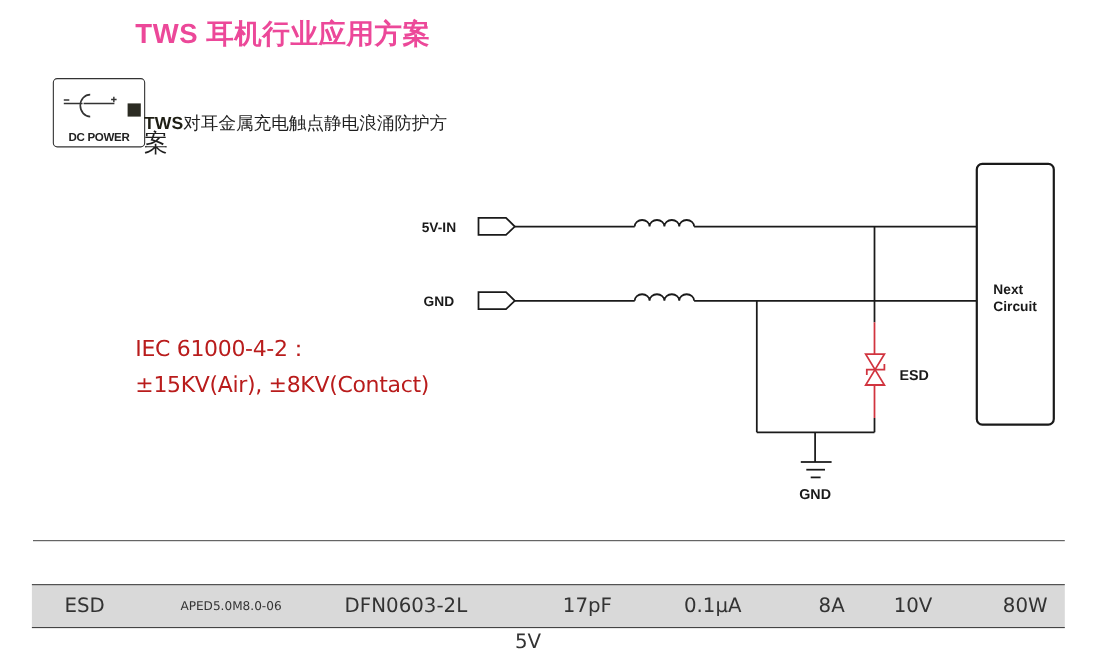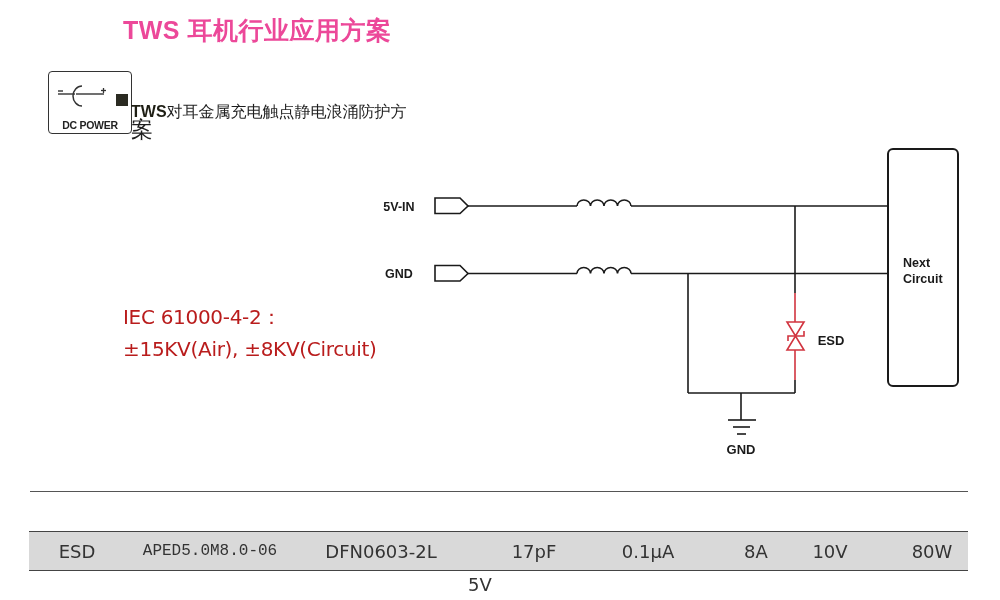--- a/index.html
+++ b/index.html
@@ -29,21 +29,21 @@
   .esd { stroke:#d1343f; stroke-width:1.6; fill:none; }
   .divider { left:30px; top:491px; width:938px; height:0; border-top:1.5px solid #555; }
   .row {
     left:29px; top:531px; width:939px; height:40px; background:#d9d9d9;
     border-top:1.5px solid #444; border-bottom:1.5px solid #444; box-sizing:border-box;
   }
   .cell {
     position:absolute; top:50%; transform:translate(-50%,-50%);
     font-family:"DejaVu Sans", sans-serif; font-size:18px; color:#333; white-space:nowrap;
   }
-  .cell.small { font-size:16px;font-family:Liberation Mono, monospace; }
+  .cell.small { font-size:11px; }
 </style>
 </head>
 <body>
 
 <div class="abs title">TWS 耳机行业应用方案</div>
 
 <div class="abs dc-icon">
   <svg width="64" height="63" viewBox="0 0 64 63">
     <line x1="9" y1="19" x2="14" y2="19" stroke="#333" stroke-width="1.4"></line>
     <line x1="9" y1="22" x2="26" y2="22" stroke="#333" stroke-width="1.4"></line>
@@ -55,21 +55,21 @@
   <div class="dc-label">DC POWER</div>
 </div>
 
 <div class="abs bullet"></div>
 <div class="abs sub-line1">
   <span class="sub-bold">TWS</span><span class="sub-rest">对耳金属充电触点静电浪涌防护方</span>
 </div>
 <div class="abs sub-line2">案</div>
 
 <div class="abs std std1">IEC 61000-4-2：</div>
-<div class="abs std std2">±15KV(Air), ±8KV(Circuit)</div>
+<div class="abs std std2">±15KV(Air), ±8KV(Contact)</div>
 
 <svg class="schem" width="1000" height="600" viewBox="0 0 1000 600">
 
   <text x="399" y="211" font-size="12.5" text-anchor="middle">5V-IN</text>
   <polygon class="wire" points="435,198 460,198 468,206 460,213.5 435,213.5" fill="#fff" style="stroke: rgb(26, 26, 26);"></polygon>
   <line class="wire" x1="468" y1="206" x2="577" y2="206" style="stroke: rgb(26, 26, 26);"></line>
   <path class="wire" d="M577,206 a6.75,6 0 0 1 13.5,0 a6.75,6 0 0 1 13.5,0 a6.75,6 0 0 1 13.5,0 a6.75,6 0 0 1 13.5,0" style="stroke: rgb(26, 26, 26);"></path>
   <line class="wire" x1="631" y1="206" x2="888" y2="206" style="stroke: rgb(26, 26, 26);"></line>
 
   <text x="399" y="278" font-size="12.5" text-anchor="middle">GND</text>
@@ -101,20 +101,20 @@
 
   <rect x="888" y="149" width="70" height="237" rx="5" ry="5" fill="#fff" stroke="#1a1a1a" stroke-width="2"></rect>
   <text x="903" y="267" font-size="12.5">Next</text>
   <text x="903" y="283" font-size="12.5">Circuit</text>
 </svg>
 
 <div class="abs divider"></div>
 <div class="abs row">
   <span class="cell" style="left:48px;">ESD</span>
   <span class="cell small" style="left:181px;">APED5.0M8.0-06</span>
-  <span class="cell" style="left:340px;margin-left:12px;">DFN0603-2L</span>
+  <span class="cell" style="left:340px;">DFN0603-2L</span>
   <span class="cell" style="left:451px;margin-top:33px;">5V</span>
   <span class="cell" style="left:505px;">17pF</span>
   <span class="cell" style="left:619px;">0.1μA</span>
   <span class="cell" style="left:727px;">8A</span>
   <span class="cell" style="left:801px;">10V</span>
   <span class="cell" style="left:903px;">80W</span>
 </div>
 
 </body></html>

